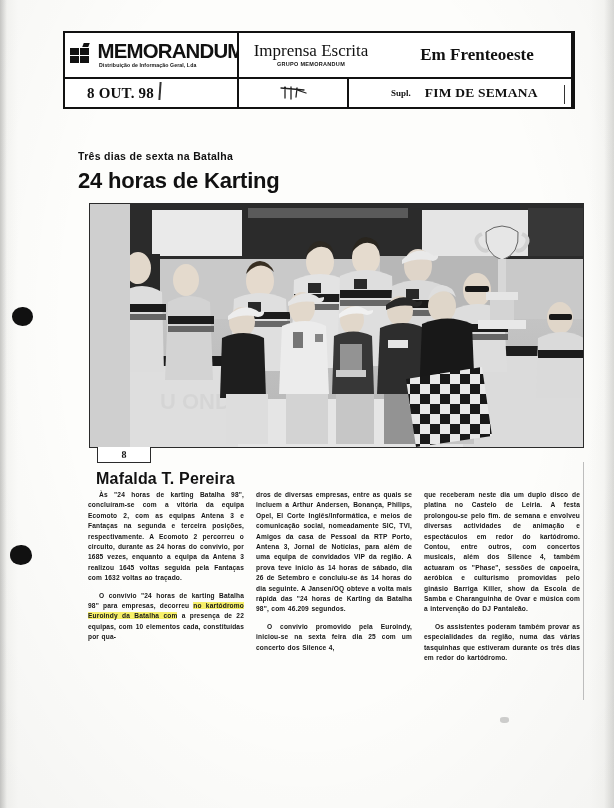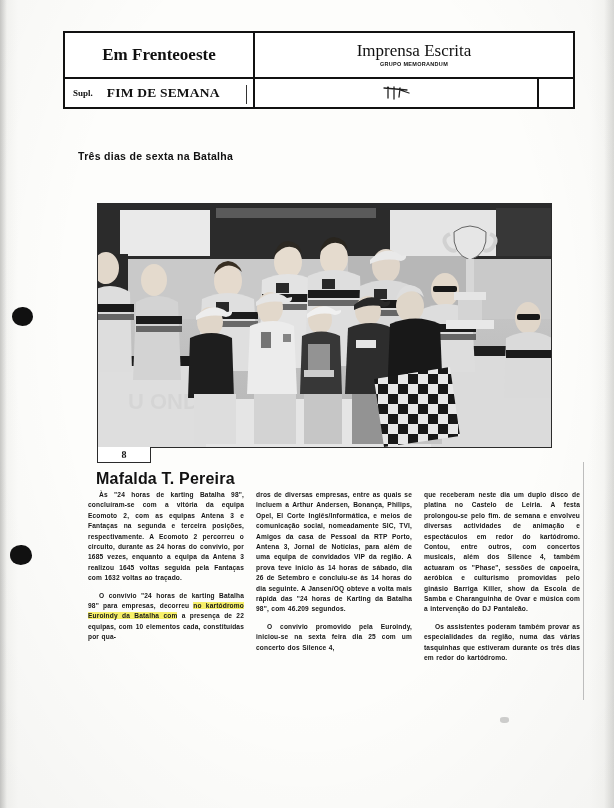--- a/index.html
+++ b/index.html
@@ -104,22 +104,22 @@
     position:absolute;left:78px;top:150px;
     font-size:10.5px;font-weight:bold;color:#111;letter-spacing:0.3px;
   }
   .headline{
     position:absolute;left:78px;top:168px;
     font-size:22px;font-weight:bold;color:#111;letter-spacing:-0.2px;
   }
 
   
   .photo{
-    position:absolute;left:97px;top:203px;width:453px;height:243px;
-    border:1px solid #2b2b2b;background:#cfcfcf;overflow:hidden;
+    position:absolute;left:89px;top:203px;width:453px;height:243px;
+    border:1px solid #2b2b2b;background:#cfcfcf;overflow:hidden;padding-left:40px;
   }
   .photo svg{display:block;}
   .pageno{
     position:absolute;left:97px;top:447px;width:52px;height:15px;
     border:1px solid #2b2b2b;border-top:none;background:#fff;
     display:flex;align-items:center;justify-content:center;
     font-family:"Liberation Serif", serif;font-weight:bold;font-size:10px;color:#111;
   }
 
   .byline{
@@ -162,53 +162,72 @@
   <div class="paper-tone"></div>
   <div class="edge-shadow-left"></div>
   <div class="edge-shadow-right"></div>
 
   <div class="hole h1"></div>
   <div class="hole h2"></div>
 
   <div class="masthead">
     <div class="mh-row">
 
-
-      <div class="mh-cell mh-mid">
-        <div class="mh-pubbox">
-          <span class="pub-title">Em Frenteoeste</span>
-        </div>
-        <div class="mh-suplbox">
-          <span class="supl-lbl">Supl.</span>
-          <span class="supl-val">FIM DE SEMANA</span>
-          <span class="supl-bar"></span>
+      <div class="mh-cell mh-left">
+        <div class="mh-brandbox">
+          <span class="logo-glyph">
+            <i class="lg-a"></i>
+              <i class="lg-b"></i>
+              <i class="lg-c"></i>
+              <i class="lg-d"></i>
+              <i class="lg-e"></i>
+          </span>
+          <span class="brand-txt">
+            <span class="brand-name">MEMORANDUM</span>
+            <span class="brand-sub">Distribuição de Informação Geral, Lda</span>
+          </span>
+        </div>
+        <div class="mh-datebox">
+          <span class="date-txt">8 OUT. 98</span>
         </div>
       </div>
 
       <div class="mh-cell mh-right">
         <div class="mh-impbox">
           <span class="imp-title">Imprensa Escrita</span>
           <span class="imp-sub">GRUPO MEMORANDUM</span>
         </div>
         <div class="mh-signbox">
           <div class="sign-a">
             <span class="sign-mark">
               <svg width="30" height="18" viewBox="0 0 30 18">
                 <path d="M3 4 L26 6 M7 3 L7 14 M13 3 L13 15 M19 4 L18 13 M19 6 L28 9" stroke="#222" stroke-width="1.3" fill="none" stroke-linecap="round"></path>
               </svg>
             </span>
           </div>
           <div class="sign-b"></div>
         </div>
       </div>
 
+      <div class="mh-cell mh-mid">
+        <div class="mh-pubbox">
+          <span class="pub-title">Em Frenteoeste</span>
+        </div>
+        <div class="mh-suplbox">
+          <span class="supl-lbl">Supl.</span>
+          <span class="supl-val">FIM DE SEMANA</span>
+          <span class="supl-bar"></span>
+        </div>
+      </div>
+
     </div>
   </div>
 
   <div class="kicker">Três dias de sexta na Batalha</div>
+  <div class="headline">24 horas de Karting</div>
 
   <div class="photo">
     <svg width="453" height="243" viewBox="0 0 453 243">
       <defs>
         <linearGradient id="skyg" x1="0" y1="0" x2="0" y2="1">
           <stop offset="0%" stop-color="#d9d9d9"></stop>
             <stop offset="100%" stop-color="#bdbdbd"></stop>
         </linearGradient>
         <pattern id="checker" width="20" height="20" patternUnits="userSpaceOnUse">
           <rect width="20" height="20" fill="#f2f2f2"></rect>

